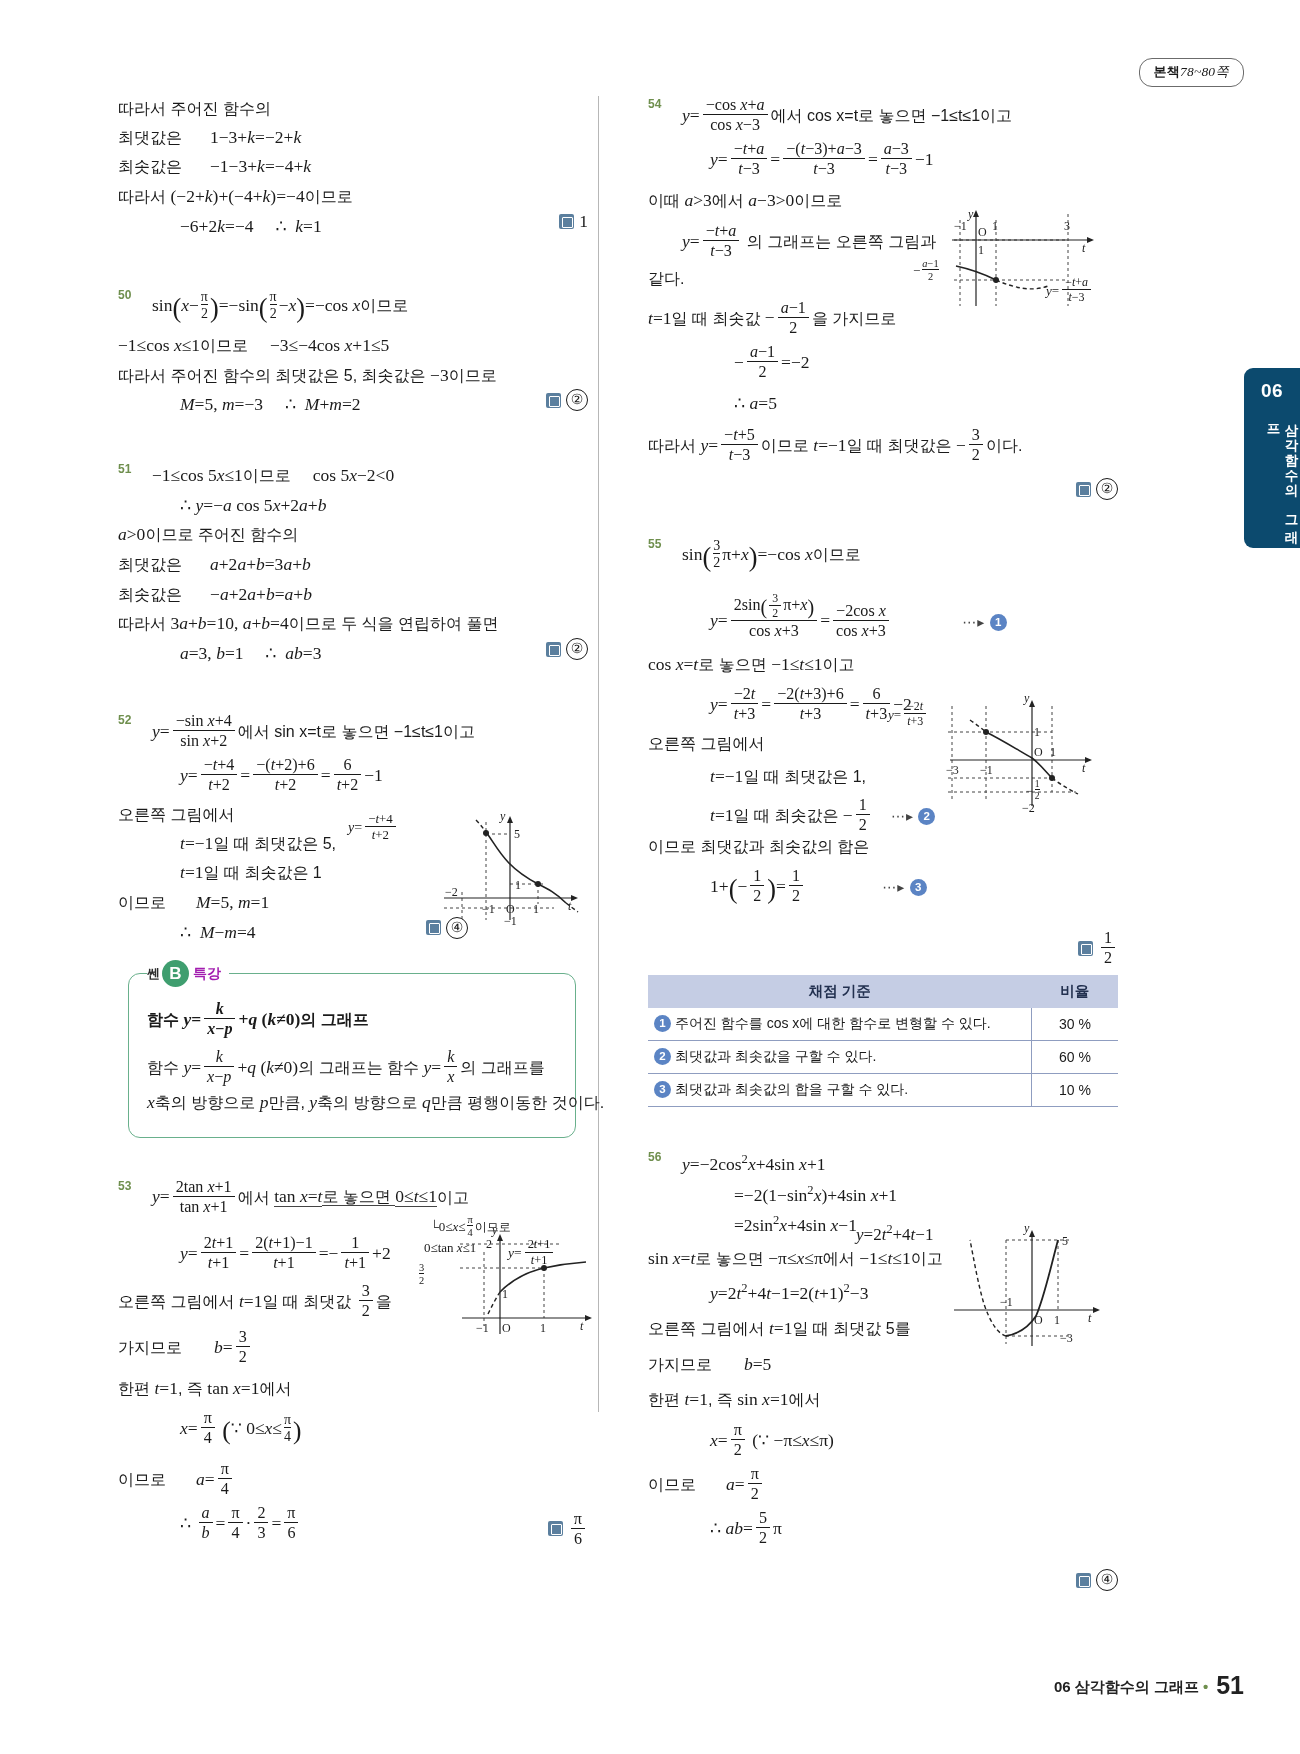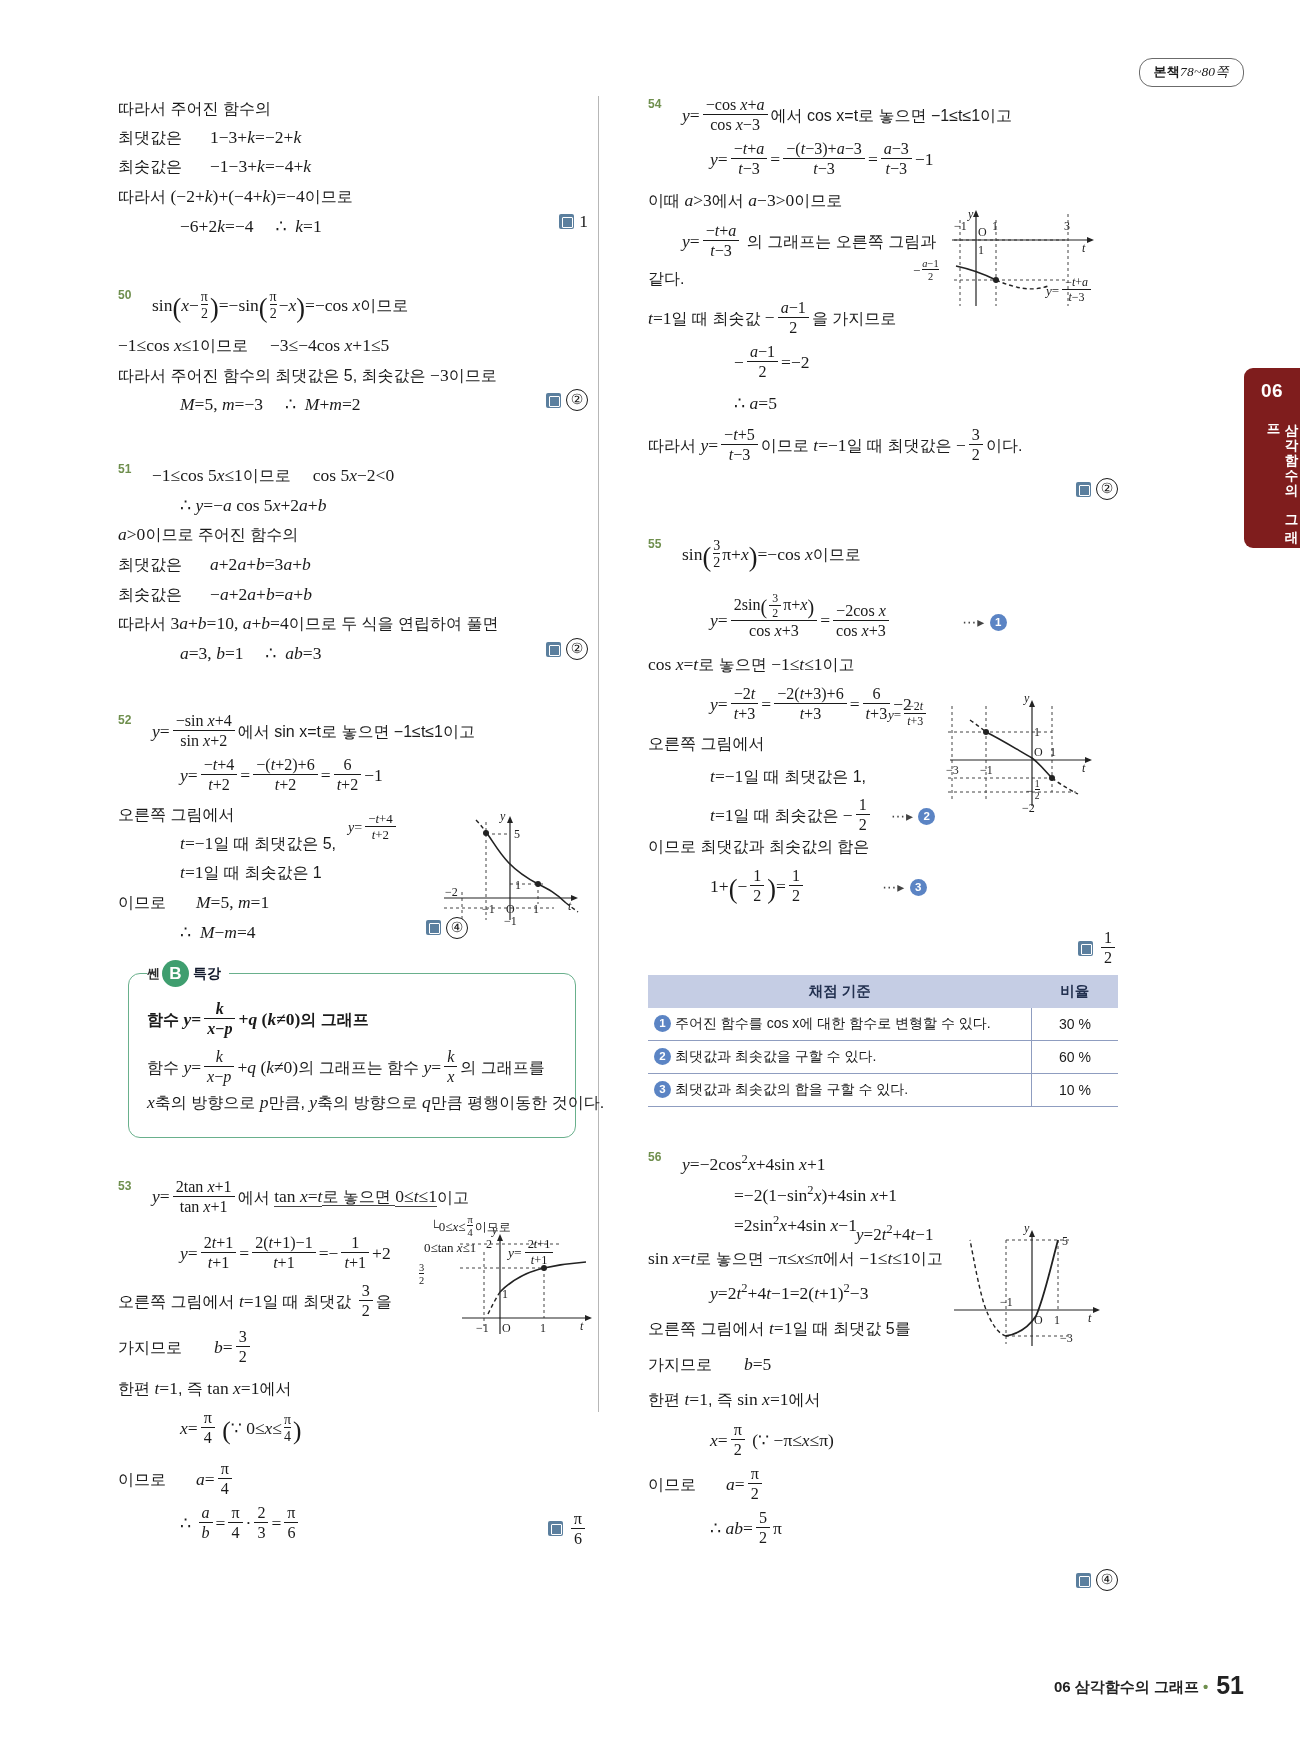--- a/index.html
+++ b/index.html
@@ -17,21 +17,21 @@
     padding:4px 14px 5px 14px;background:#fff;
     font-size:13.5px;letter-spacing:.2px;white-space:nowrap;
     font-family:"Liberation Sans","DejaVu Sans",sans-serif;
   }
   .hdr-tab b{font-weight:700;font-size:13px;}
   .hdr-tab i{font-style:italic;font-family:"Liberation Serif",serif;font-size:13.5px;}
 
   
   .sidetab{
     position:absolute;right:0;top:368px;width:56px;height:180px;
-    background:#7f1d1d;border-radius:9px 0 0 9px;
+    background:#0c4a6e;border-radius:9px 0 0 9px;
     color:#ffffff;
     font-family:"Liberation Sans","DejaVu Sans",sans-serif;
   }
   .sidetab .num{
     position:absolute;top:12px;left:0;width:56px;text-align:center;
     font-size:19px;font-weight:700;letter-spacing:.5px;
   }
   .sidetab .vtxt{
     position:absolute;top:46px;left:0;width:56px;height:130px;
     writing-mode:vertical-rl;text-orientation:upright;
@@ -117,21 +117,21 @@
     font-size:13px;font-weight:700;color:#2d2d2d;margin-right:2px;
   }
   .teukbadge .bcirc{
     width:27px;height:27px;border-radius:50%;background:#3f9e6f;color:#fff;
     display:flex;align-items:center;justify-content:center;
     font-family:"Liberation Sans","DejaVu Sans",sans-serif;
     font-size:17px;font-weight:700;margin-right:4px;
   }
   .teukbadge .tk{
     font-family:"Liberation Sans","DejaVu Sans",sans-serif;
-    font-size:14px;font-weight:700;color:#0f172a;
+    font-size:14px;font-weight:700;color:#a21caf;
   }
   .teuk-title{font-weight:700;font-size:17px;white-space:nowrap;margin-bottom:10px;}
   .teuk-body{font-size:16.5px;line-height:1.85;}
 
   
   .ruletbl{
     margin-top:22px;width:470px;border-collapse:collapse;
     font-family:"Liberation Sans","DejaVu Sans",sans-serif;font-size:14px;
   }
   .ruletbl th{

